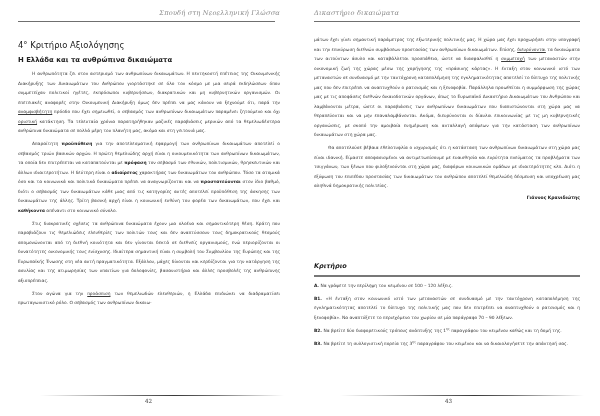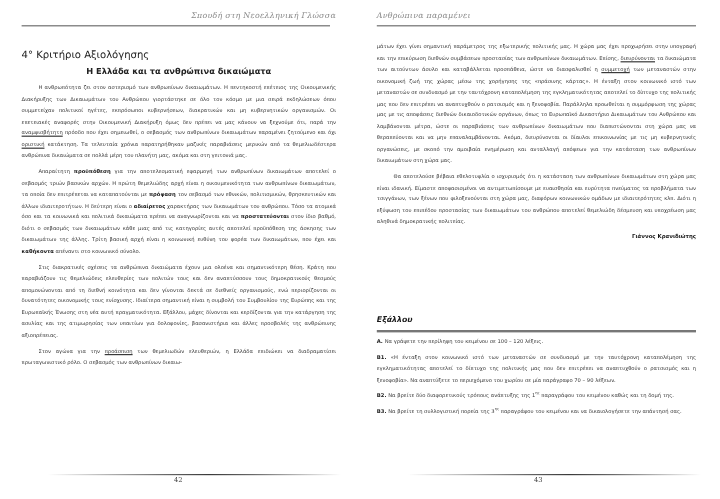--- a/index.html
+++ b/index.html
@@ -8,21 +8,21 @@
   .page { position: relative; width: 300px; height: 416px; }
   .page.left .inner { position: absolute; left: 18px; top: 0; width: 262px; }
   .page.right .inner { position: absolute; left: 14px; top: 0; width: 266px; }
   .running-head { position: absolute; top: 9px; font-family: "DejaVu Serif", serif; font-style: italic; font-size: 6.6px; color: #8a8a8a; letter-spacing: 0.2px; }
   .page.left .running-head { right: 0; }
   .page.right .running-head { left: 0; }
   .head-rule { position: absolute; top: 21px; left: 0; right: 0; height: 1px; background: #6f6f6f; }
   .page.left .head-rule { left: 0; right: 5px; }
   .page.right .head-rule { left: 0; right: 0; }
   .section-title { position: absolute; top: 40px; left: 0; font-size: 8.4px; font-weight: normal; color: #1a1a1a; }
-  .subtitle { position: absolute; top: 56px; left: 0; right: 0; text-align: center; font-size: 6.9px; font-weight: bold; color: #222; }
+  .subtitle { position: absolute; top: 56px; left: 0; right: 0; font-size: 6.9px; font-weight: bold; color: #222; }
   .body-text { position: absolute; left: 0; right: 0; font-size: 4.35px; line-height: 9.5px; text-align: justify; color: #3a3a3a; }
   .body-text p { margin: 0 0 3.5px 0; text-indent: 14px; }
   .body-text .bold { font-weight: bold; color: #1a1a1a; }
   .body-text .ul { text-decoration: underline; }
   .left .body-text { top: 69px; }
   .right .body-text { top: 35px; }
   .signature { text-align: right; font-weight: bold; font-size: 4.5px; color: #1a1a1a; margin-top: -1px; }
   .ex-heading { position: absolute; top: 262px; left: 0; font-size: 6.5px; font-style: italic; font-weight: bold; color: #1a1a1a; }
   .ex-rule { position: absolute; top: 275px; left: 0; right: 0; height: 1.5px; background: #777; }
   .exercises { position: absolute; top: 281px; left: 0; right: 0; font-size: 4.35px; line-height: 9.2px; text-align: justify; color: #3a3a3a; }
@@ -53,30 +53,30 @@
           <p><span>Στις διακρατικές σχέσεις τα ανθρώπινα δικαιώματα έχουν μια ολοένα και σημαντικότερη θέση. Κράτη που παραβιάζουν τις θεμελιώδεις ελευθερίες των πολιτών τους και δεν αναπτύσσουν τους δημοκρατικούς θεσμούς απομονώνονται από τη διεθνή κοινότητα και δεν γίνονται δεκτά σε διεθνείς οργανισμούς, ενώ περιορίζονται οι δυνατότητες οικονομικής τους ενίσχυσης. Ιδιαίτερα σημαντική είναι η συμβολή του Συμβουλίου της Ευρώπης και της Ευρωπαϊκής Ένωσης στη νέα αυτή πραγματικότητα. Εξάλλου, μάχες δίνονται και κερδίζονται για την κατάργηση της ασυλίας και της ατιμωρησίας των υπαιτίων για δολοφονίες, βασανιστήρια και άλλες προσβολές της ανθρώπινης αξιοπρέπειας.</span></p>
           <p><span>Στον αγώνα για την </span><span class="ul">προάσπιση</span><span> των θεμελιωδών ελευθεριών, η Ελλάδα επιδιώκει να διαδραματίσει πρωταγωνιστικό ρόλο. Ο σεβασμός των ανθρωπίνων δικαιω-</span></p>
         </div>
     </div>
     <div class="foot-rule"></div>
     <div class="page-number">42</div>
   </div>
 
   <div class="page right">
     <div class="inner" style="height:416px;">
-      <div class="running-head">Ανθρώπινα παραμένει</div>
+      <div class="running-head">Δικαστήριο δικαιώματα</div>
       <div class="head-rule"></div>
       <div class="body-text">
         <div id="right-body">
             <p style="text-indent: 0px;"><span>μάτων έχει γίνει σημαντική παράμετρος της εξωτερικής πολιτικής μας. Η χώρα μας έχει προχωρήσει στην υπογραφή και την επικύρωση διεθνών συμβάσεων προστασίας των ανθρωπίνων δικαιωμάτων. Επίσης, </span><span class="ul">διευρύνονται</span><span> τα δικαιώματα των αιτούντων άσυλο και καταβάλλεται προσπάθεια, ώστε να διασφαλισθεί η </span><span class="ul">συμμετοχή</span><span> των μεταναστών στην οικονομική ζωή της χώρας μέσω της χορήγησης της «πράσινης κάρτας». Η ένταξη στον κοινωνικό ιστό των μεταναστών σε συνδυασμό με την ταυτόχρονη καταπολέμηση της εγκληματικότητας αποτελεί το δίπτυχο της πολιτικής μας που δεν επιτρέπει να αναπτυχθούν ο ρατσισμός και η ξενοφοβία. Παράλληλα προωθείται η συμμόρφωση της χώρας μας με τις αποφάσεις διεθνών δικαιοδοτικών οργάνων, όπως το Ευρωπαϊκό Δικαστήριο Δικαιωμάτων του Ανθρώπου και λαμβάνονται μέτρα, ώστε οι παραβιάσεις των ανθρωπίνων δικαιωμάτων που διαπιστώνονται στη χώρα μας να θεραπεύονται και να μην επαναλαμβάνονται. Ακόμα, διευρύνονται οι δίαυλοι επικοινωνίας με τις μη κυβερνητικές οργανώσεις, με σκοπό την αμοιβαία ενημέρωση και ανταλλαγή απόψεων για την κατάσταση των ανθρωπίνων δικαιωμάτων στη χώρα μας.</span></p>
             <p><span>Θα αποτελούσε βέβαια εθελοτυφλία ο ισχυρισμός ότι η κατάσταση των ανθρωπίνων δικαιωμάτων στη χώρα μας είναι ιδανική. Είμαστε αποφασισμένοι να αντιμετωπίσουμε με ευαισθησία και ευρύτητα πνεύματος τα προβλήματα των τσιγγάνων, των ξένων που φιλοξενούνται στη χώρα μας, διαφόρων κοινωνικών ομάδων με ιδιαιτερότητες κλπ. Διότι η εξύψωση του επιπέδου προστασίας των δικαιωμάτων του ανθρώπου αποτελεί θεμελιώδη δέσμευση και υποχρέωση μας αληθινά δημοκρατικής πολιτείας.</span></p>
           </div>
         <div class="signature">Γιάννος Κρανιδιώτης</div>
       </div>
-      <div class="ex-heading">Εξάλλου</div>
+      <div class="ex-heading">Κριτήριο</div>
       <div class="ex-rule"></div>
       <div class="exercises" id="exercises">
           <div class="ex"><span class="ex-label">Α. </span><span>Να γράψετε την περίληψη του κειμένου σε 100 – 120 λέξεις.</span></div>
           <div class="ex"><span class="ex-label">Β1. </span><span>«Η ένταξη στον κοινωνικό ιστό των μεταναστών σε συνδυασμό με την ταυτόχρονη καταπολέμηση της εγκληματικότητας αποτελεί το δίπτυχο της πολιτικής μας που δεν επιτρέπει να αναπτυχθούν ο ρατσισμός και η ξενοφοβία». Να αναπτύξετε το περιεχόμενο του χωρίου σε μία παράγραφο 70 – 90 λέξεων.</span></div>
           <div class="ex"><span class="ex-label">Β2. </span><span>Να βρείτε δύο διαφορετικούς τρόπους ανάπτυξης της 1</span><sup>ης</sup><span> παραγράφου του κειμένου καθώς και τη δομή της.</span></div>
           <div class="ex"><span class="ex-label">Β3. </span><span>Να βρείτε τη συλλογιστική πορεία της 3</span><sup>ης</sup><span> παραγράφου του κειμένου και να δικαιολογήσετε την απάντησή σας.</span></div>
         </div>
     </div>
     <div class="foot-rule"></div>
     <div class="page-number">43</div>

